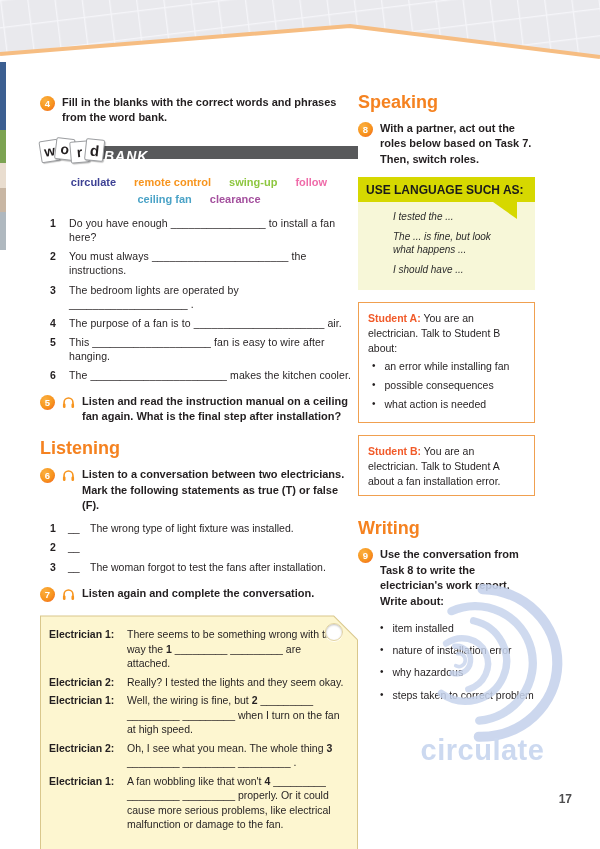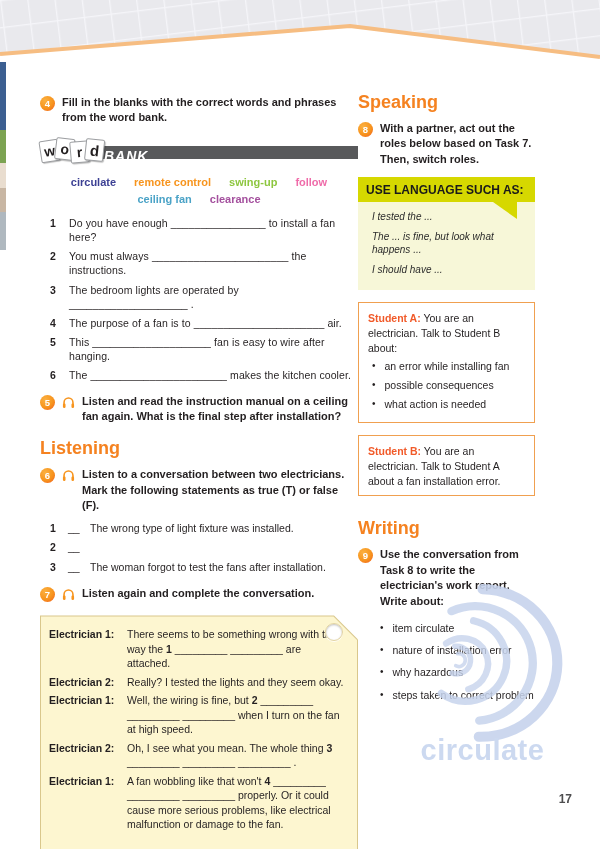--- a/index.html
+++ b/index.html
@@ -110,21 +110,21 @@
   
   .ulbox { margin-top:10px; background:#f7f7d8; padding-bottom:8px; }
   .ul-header {
     background:#d6d800; color:#1a1a1a; font-size:12px; font-weight:bold;
     padding:6px 8px 5px 8px; position:relative;
   }
   .ul-tail {
     position:absolute; right:18px; bottom:-17px; width:0; height:0;
     border-top:17px solid #d6d800; border-left:24px solid transparent;
   }
-  .ul-body { padding:8px 24px 0 14px; font-size:10px; font-style:italic; color:#2b2b2b; }
+  .ul-body { padding:8px 24px 0 14px; font-size:10px; font-style:italic; color:#2b2b2b;margin-left:21px; }
   .ul-body div { margin-bottom:6px; line-height:1.35; }
 
   
   .student-box {
     border:1.5px solid #f0a050; background:#fff;
     padding:8px 9px 7px 9px; font-size:10.5px; line-height:1.4; margin-top:12px;
   }
   .student-label { color:#f15a29; font-weight:bold; }
   .sb-bullets { margin:4px 0 0 4px; }
   .sb-bullets li, .w-bullets li { list-style:none; display:flex; gap:9px; margin-bottom:4px; }
@@ -354,21 +354,21 @@
     <div class="section-h" style="margin-top:22px;">Writing</div>
 
     <div class="task">
       <span class="task-num">9</span>
       <span class="task-title">Use the conversation from Task 8 to write the electrician's work report. Write about:</span>
     </div>
 
     <ul class="w-bullets">
       <li>
           <span class="bullet-dot">•</span>
-          <span>item circulate</span>
+          <span>item installed</span>
         </li>
       <li>
           <span class="bullet-dot">•</span>
           <span>nature of installation error</span>
         </li>
       <li>
           <span class="bullet-dot">•</span>
           <span>why hazardous</span>
         </li>
       <li>

